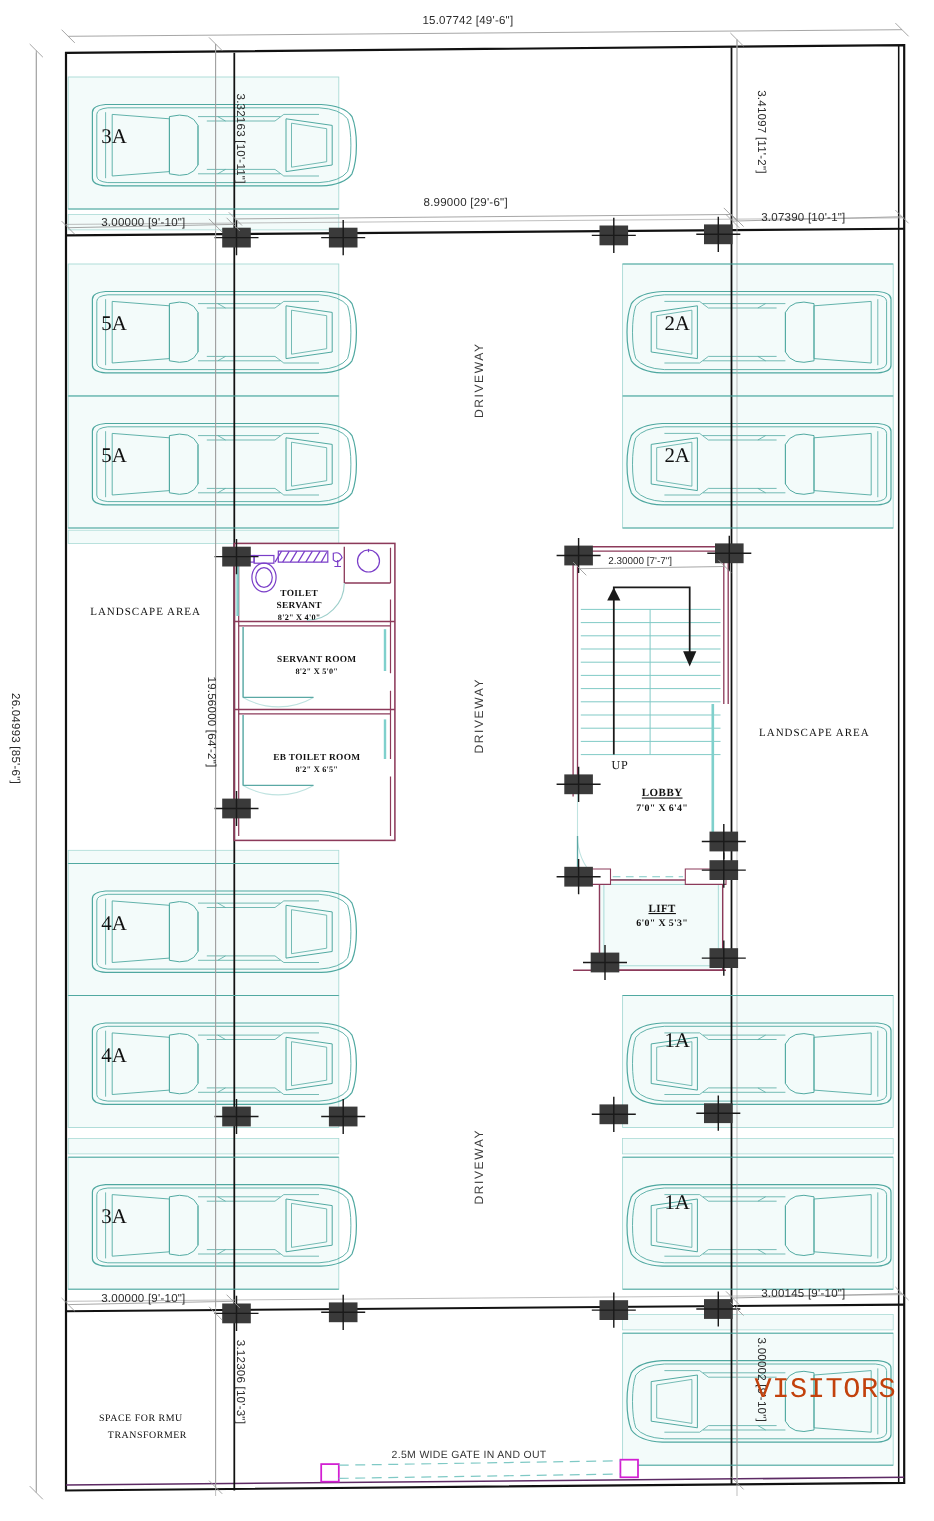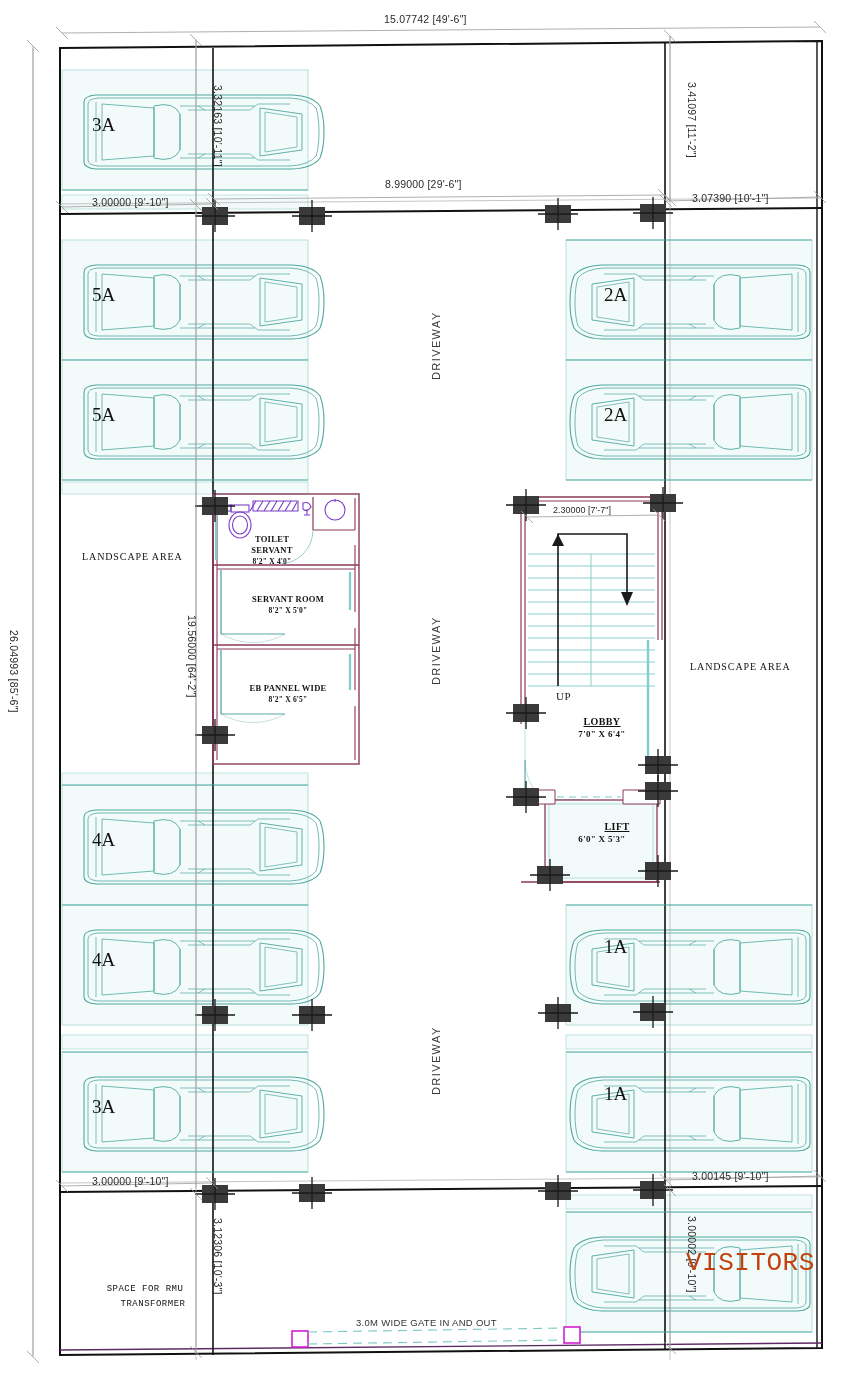--- a/index.html
+++ b/index.html
@@ -13,21 +13,21 @@
   .bigroom{font-family:"Liberation Serif",serif;font-size:10px;font-weight:bold;letter-spacing:.4px;color:#111;text-align:center;text-decoration:underline;}
   .bigroomdim{font-family:"Liberation Serif",serif;font-size:9px;font-weight:bold;letter-spacing:.3px;color:#111;text-align:center;}
   .areatxt{font-family:"Liberation Serif",serif;font-size:10px;letter-spacing:.9px;color:#111;}
   .dimtxt{font-family:"Liberation Sans",sans-serif;font-size:10.5px;color:#2b2b2b;letter-spacing:.2px;}
   .dimtxt-v{font-family:"Liberation Sans",sans-serif;font-size:10.5px;color:#2b2b2b;letter-spacing:.2px;
             writing-mode:vertical-rl;transform-origin:left top;}
   .drv{font-family:"Liberation Sans",sans-serif;font-size:11px;letter-spacing:1.4px;color:#3a3a3a;
        writing-mode:vertical-rl;transform:rotate(180deg);}
   .gatetxt{font-family:"Liberation Sans",sans-serif;font-size:9.5px;letter-spacing:.3px;color:#333;}
   .visitors{font-family:Liberation Mono, monospace;font-size:26px;letter-spacing:.5px;color:#c2410c;}
-  .rmu{font-family:Liberation Mono, monospace;font-size:9px;letter-spacing:.5px;color:#111;line-height:15px;text-align:center;}
+  .rmu{font-family:Liberation Serif, serif;font-size:9px;letter-spacing:.5px;color:#111;line-height:15px;}
   .uptxt{font-family:"Liberation Serif",serif;font-size:11px;color:#222;letter-spacing:.5px;}
 </style>
 </head>
 <body>
 
 <div id="plan">
 
   <svg width="849" height="1383" viewBox="0 0 849 1383">
     <defs>
 
@@ -404,36 +404,36 @@
   <div class="lbl carlbl" style="left:604px;top:936px;">1A</div>
   <div class="lbl carlbl" style="left:604px;top:1083px;">1A</div>
 
   <div class="lbl roomname" style="left:237px;top:534px;width:70px;">TOILET</div>
   <div class="lbl roomname" style="left:237px;top:545px;width:70px;">SERVANT</div>
   <div class="lbl roomdim" style="left:237px;top:557px;width:70px;">8'2" X 4'0"</div>
 
   <div class="lbl roomname" style="left:230px;top:594px;width:116px;">SERVANT ROOM</div>
   <div class="lbl roomdim" style="left:230px;top:606px;width:116px;">8'2" X 5'0"</div>
 
-  <div class="lbl roomname" style="left:230px;top:683px;width:116px;">EB PANNEL WIDE</div>
+  <div class="lbl roomname" style="left:230px;top:683px;width:116px;">EB TOILET ROOM</div>
   <div class="lbl roomdim" style="left:230px;top:695px;width:116px;">8'2" X 6'5"</div>
 
   <div class="lbl bigroom" style="left:553px;top:716px;width:98px;">LOBBY</div>
   <div class="lbl bigroomdim" style="left:553px;top:729px;width:98px;">7'0" X 6'4"</div>
 
-  <div class="lbl bigroom" style="left:568px;top:821px;width:98px;">LIFT</div>
+  <div class="lbl bigroom" style="left:553px;top:821px;width:98px;">LIFT</div>
   <div class="lbl bigroomdim" style="left:553px;top:834px;width:98px;">6'0" X 5'3"</div>
 
   <div class="lbl uptxt" style="left:556px;top:690px;">UP</div>
 
   <div class="lbl drv" style="left:430px;top:290px;height:90px;">DRIVEWAY</div>
   <div class="lbl drv" style="left:430px;top:595px;height:90px;">DRIVEWAY</div>
   <div class="lbl drv" style="left:430px;top:1005px;height:90px;">DRIVEWAY</div>
 
   <div class="lbl areatxt" style="left:82px;top:551px;">LANDSCAPE AREA</div>
   <div class="lbl areatxt" style="left:690px;top:661px;">LANDSCAPE AREA</div>
 
   <div class="lbl rmu" style="left:90px;top:1282px;width:110px;">SPACE FOR RMU</div>
   <div class="lbl rmu" style="left:98px;top:1297px;width:110px;">TRANSFORMER</div>
   <div class="lbl visitors" style="left:686px;top:1248px;">VISITORS</div>
-  <div class="lbl gatetxt" style="left:356px;top:1317px;">3.0M WIDE GATE IN AND OUT</div>
+  <div class="lbl gatetxt" style="left:356px;top:1317px;">2.5M WIDE GATE IN AND OUT</div>
 
 </div>
 
 </body></html>

